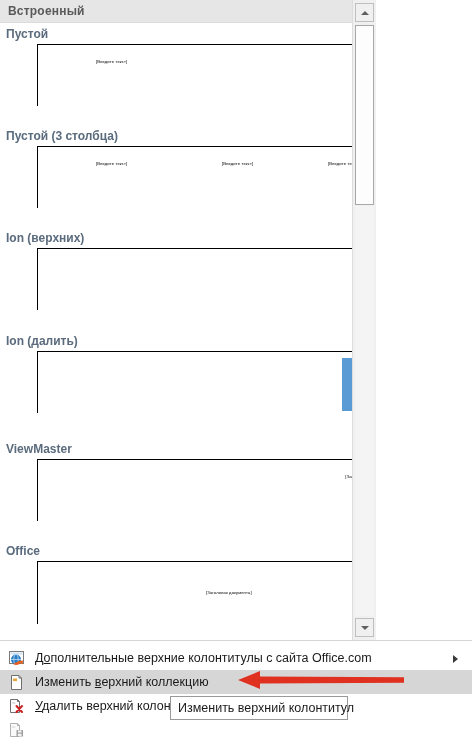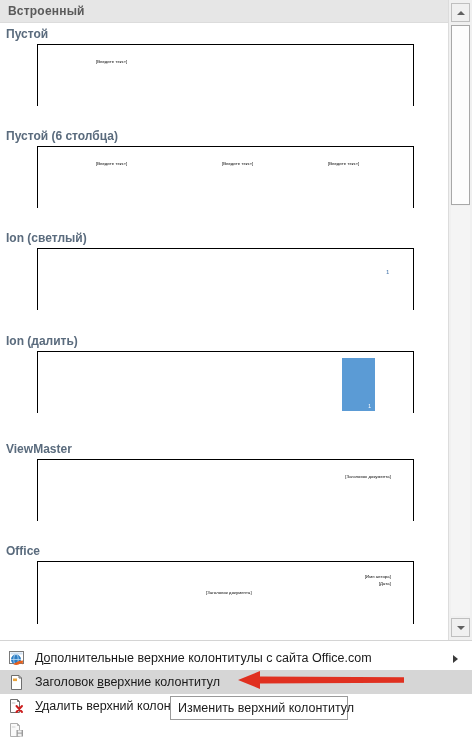--- a/index.html
+++ b/index.html
@@ -7,21 +7,21 @@
     width:472px;height:745px;
     background:#ffffff;
     font-family:"Liberation Sans","DejaVu Sans",sans-serif;
     overflow:hidden;
     position:relative;
   }
   #root{position:relative;width:472px;height:745px;overflow:hidden;}
 
   
   .gallery{
-    position:absolute;left:0;top:0;width:472px;height:640px;
+    position:absolute;left:0;top:0;width:376px;height:640px;
     background:#ffffff;
     border-bottom:1px solid #d4d4d4;
     overflow:hidden;
   }
   .gallery-header{
     position:absolute;left:0;top:0;width:449px;height:22px;
     background:#e6e6e6;
     border-bottom:1px solid #dcdcdc;
   }
   .gallery-header-label{
@@ -164,30 +164,30 @@
     <div class="scroll-area">
 
       <div class="tpl" style="top:4px;">
         <div class="tpl-label">Пустой</div>
         <div class="tpl-box">
           <span class="ph" style="left:58px;top:14px;">[Введите текст]</span>
         </div>
       </div>
 
       <div class="tpl" style="top:106px;">
-        <div class="tpl-label">Пустой (6 столбца)</div>
+        <div class="tpl-label">Пустой (3 столбца)</div>
         <div class="tpl-box">
           <span class="ph" style="left:58px;top:14px;">[Введите текст]</span>
           <span class="ph" style="left:184px;top:14px;">[Введите текст]</span>
           <span class="ph" style="left:290px;top:14px;">[Введите текст]</span>
         </div>
       </div>
 
       <div class="tpl" style="top:208px;">
-        <div class="tpl-label">Ion (светлый)</div>
+        <div class="tpl-label">Ion (верхних)</div>
         <div class="tpl-box">
           <span class="ion-num">1</span>
         </div>
       </div>
 
       <div class="tpl" style="top:311px;">
         <div class="tpl-label">Ion (далить)</div>
         <div class="tpl-box">
           <div class="ion-block">
             <span class="ion-block-num">1</span>
@@ -246,21 +246,21 @@
 
     <div class="menu-item highlight" style="top:29px;">
       <span class="menu-icon">
         <svg width="17" height="17" viewBox="0 0 17 17">
           <path d="M3.5 1.5 h7.5 l2.5 2.5 v11.5 h-10 z" fill="#ffffff" stroke="#6f6f6f" stroke-width="1"></path>
           <path d="M11 1.5 v2.5 h2.5" fill="none" stroke="#6f6f6f" stroke-width="1"></path>
           <rect x="5" y="4.5" width="4" height="2.6" fill="#e8a33d"></rect>
         </svg>
       </span>
       <span class="menu-text">
-        <span>Заголовок </span><u>в</u><span>верхние колонтитул</span>
+        <span>Изменить </span><u>в</u><span>ерхний коллекцию</span>
       </span>
     </div>
 
     <div class="menu-item" style="top:53px;">
       <span class="menu-icon">
         <svg width="17" height="17" viewBox="0 0 17 17">
           <path d="M2.5 1.5 h7 l2 2 v11 h-9 z" fill="#ffffff" stroke="#6f6f6f" stroke-width="1"></path>
           <path d="M9.5 1.5 v2 h2" fill="none" stroke="#6f6f6f" stroke-width="1"></path>
           <rect x="3.8" y="4" width="3.6" height="2" fill="#e0e0e0"></rect>
           <path d="M8.5 8 l5.5 6 M14 8 l-5.5 6" stroke="#cc2020" stroke-width="2" stroke-linecap="round"></path>

